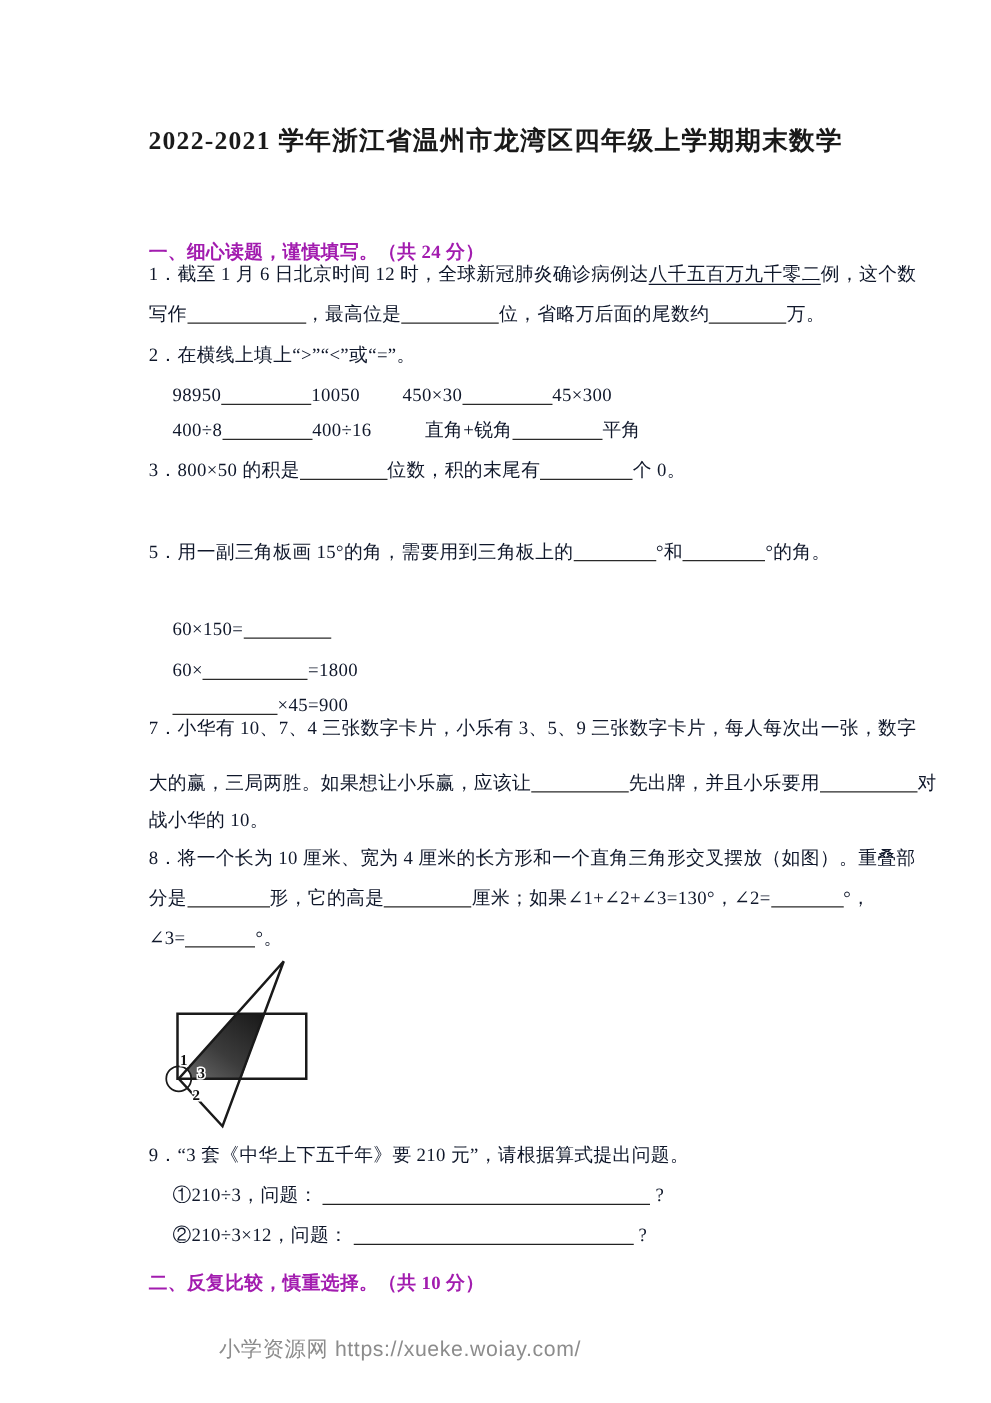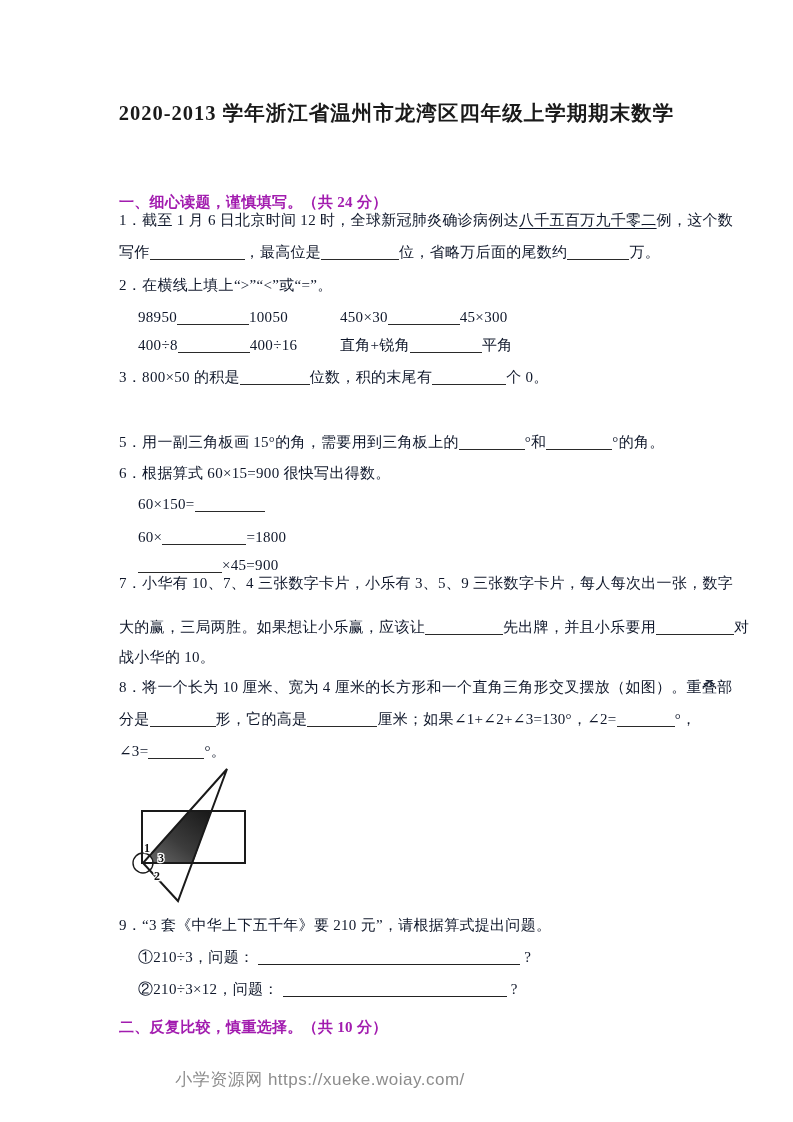--- a/index.html
+++ b/index.html
@@ -38,37 +38,36 @@
     text-align:center;
     font-family:"Liberation Sans","DejaVu Sans",sans-serif;
     font-size:17px;color:#8c8c8c;letter-spacing:0.5px;
   }
 </style>
 </head>
 <body>
 
 <div class="page">
 
-  <div class="ln title" style="top:103px;">2020-2013 学年浙江省温州市龙湾区四年级上学期期末数学</div>
+  <div class="ln title" style="top:103px;">2022-2021 学年浙江省温州市龙湾区四年级上学期期末数学</div>
 
   <div class="ln heading" style="left:119px;top:178px;">一、细心读题，谨慎填写。（共 24 分）</div>
 
   <div class="ln" style="left:119px;top:210px;">1．截至 1 月 6 日北京时间 12 时，全球新冠肺炎确诊病例达<span class="utext">八千五百万九千零二</span>例，这个数</div>
   <div class="ln" style="left:119px;top:242px;">写作<span class="blank" style="width: 95px;"></span>，最高位是<span class="blank" style="width: 78px;"></span>位，省略万后面的尾数约<span class="blank" style="width: 62px;"></span>万。</div>
 
   <div class="ln" style="left:119px;top:275px;">2．在横线上填上“&gt;”“&lt;”或“=”。</div>
   <div class="ln" style="left:138px;top:307px;text-align:center;">98950<span class="blank" style="width: 72px;"></span>10050</div>
-  <div class="ln" style="left:340px;top:307px;">450×30<span class="blank" style="width: 72px;"></span>45×300</div>
+  <div class="ln" style="left:322px;top:307px;">450×30<span class="blank" style="width: 72px;"></span>45×300</div>
   <div class="ln" style="left:138px;top:335px;">400÷8<span class="blank" style="width: 72px;"></span>400÷16</div>
   <div class="ln" style="left:340px;top:335px;">直角+锐角<span class="blank" style="width: 72px;"></span>平角</div>
 
   <div class="ln" style="left:119px;top:367px;">3．800×50 的积是<span class="blank" style="width: 70px;"></span>位数，积的末尾有<span class="blank" style="width: 74px;"></span>个 0。</div>
   <div class="ln" style="left:119px;top:432px;">5．用一副三角板画 15°的角，需要用到三角板上的<span class="blank" style="width: 66px;"></span>°和<span class="blank" style="width: 66px;"></span>°的角。</div>
 
-  <div class="ln" style="left:119px;top:463px;">6．根据算式 60×15=900 很快写出得数。</div>
   <div class="ln" style="left:138px;top:494px;">60×150=<span class="blank" style="width: 70px;"></span></div>
   <div class="ln" style="left:138px;top:527px;">60×<span class="blank" style="width: 84px;"></span>=1800</div>
   <div class="ln" style="left:138px;top:555px;"><span class="blank" style="width: 84px;"></span>×45=900</div>
 
   <div class="ln" style="left:119px;top:573px;">7．小华有 10、7、4 三张数字卡片，小乐有 3、5、9 三张数字卡片，每人每次出一张，数字</div>
   <div class="ln" style="left:119px;top:617px;">大的赢，三局两胜。如果想让小乐赢，应该让<span class="blank" style="width: 78px;"></span>先出牌，并且小乐要用<span class="blank" style="width: 78px;"></span>对</div>
   <div class="ln" style="left:119px;top:647px;">战小华的 10。</div>
 
   <div class="ln" style="left:119px;top:677px;">8．将一个长为 10 厘米、宽为 4 厘米的长方形和一个直角三角形交叉摆放（如图）。重叠部</div>
   <div class="ln" style="left:119px;top:709px;">分是<span class="blank" style="width: 66px;"></span>形，它的高是<span class="blank" style="width: 70px;"></span>厘米；如果∠1+∠2+∠3=130°，∠2=<span class="blank" style="width: 58px;"></span>°，</div>

